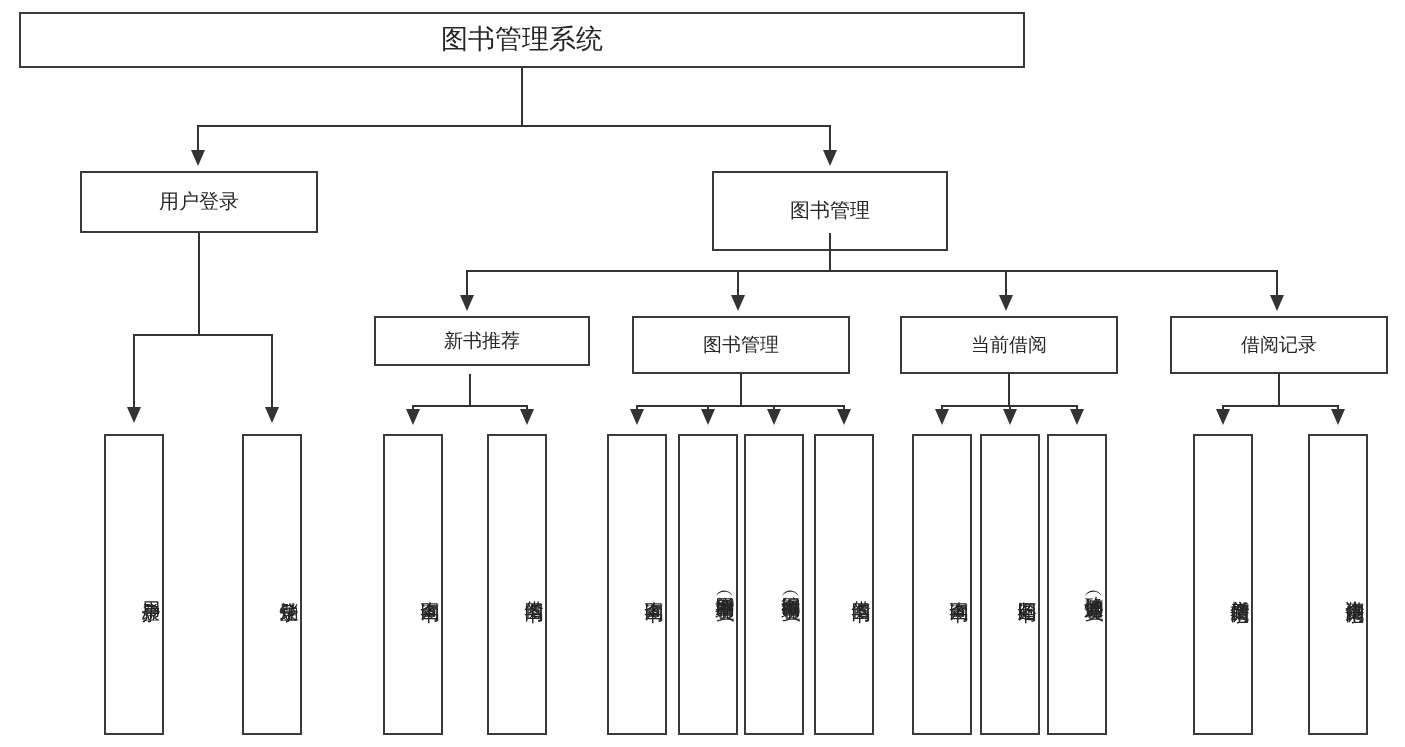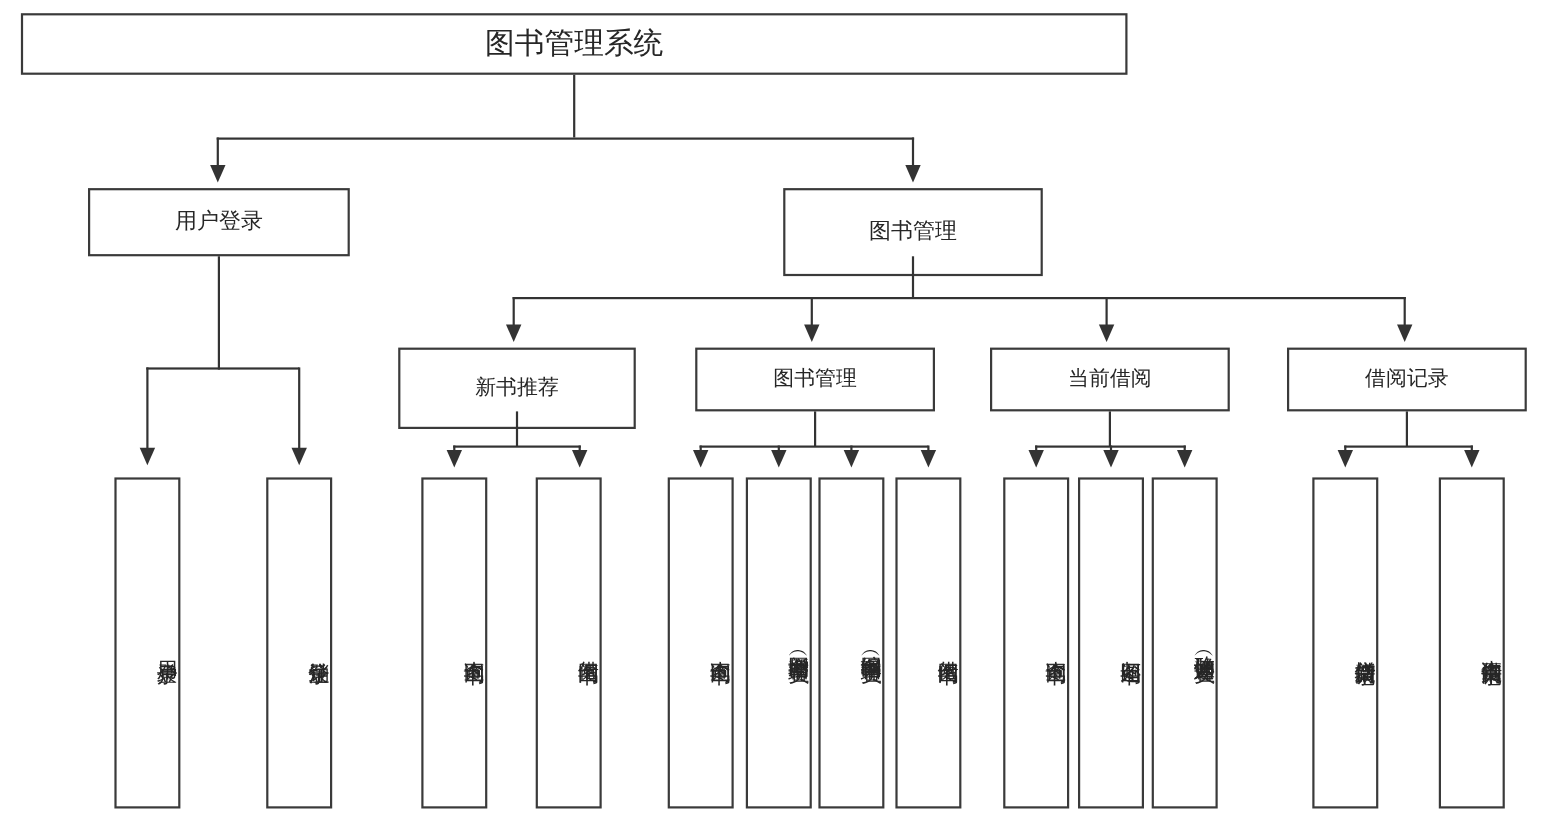--- a/index.html
+++ b/index.html
@@ -112,21 +112,21 @@
   <div class="hline" style="left:466px; top:270px; width:812px; height:2px;"></div>
   <div class="vline" style="left:466px; top:270px; width:2px; height:27px;"></div>
   <div class="arrow" style="left:460px; top:295px;"></div>
   <div class="vline" style="left:737px; top:270px; width:2px; height:27px;"></div>
   <div class="arrow" style="left:731px; top:295px;"></div>
   <div class="vline" style="left:1005px; top:270px; width:2px; height:27px;"></div>
   <div class="arrow" style="left:999px; top:295px;"></div>
   <div class="vline" style="left:1276px; top:270px; width:2px; height:27px;"></div>
   <div class="arrow" style="left:1270px; top:295px;"></div>
 
-  <div class="node level2" style="left:362px; top:316px; width:216px; height:74px;">
+  <div class="node level2" style="left:374px; top:316px; width:216px; height:50px;">
     <span>新书推荐</span>
   </div>
   <div class="node level2" style="left:632px; top:316px; width:218px; height:58px;">
     <span>图书管理</span>
   </div>
   <div class="node level2" style="left:1170px; top:316px; width:218px; height:58px;">
     <span>借阅记录</span>
   </div>
   <div class="node level2" style="left:900px; top:316px; width:218px; height:58px;">
     <span>当前借阅</span>

